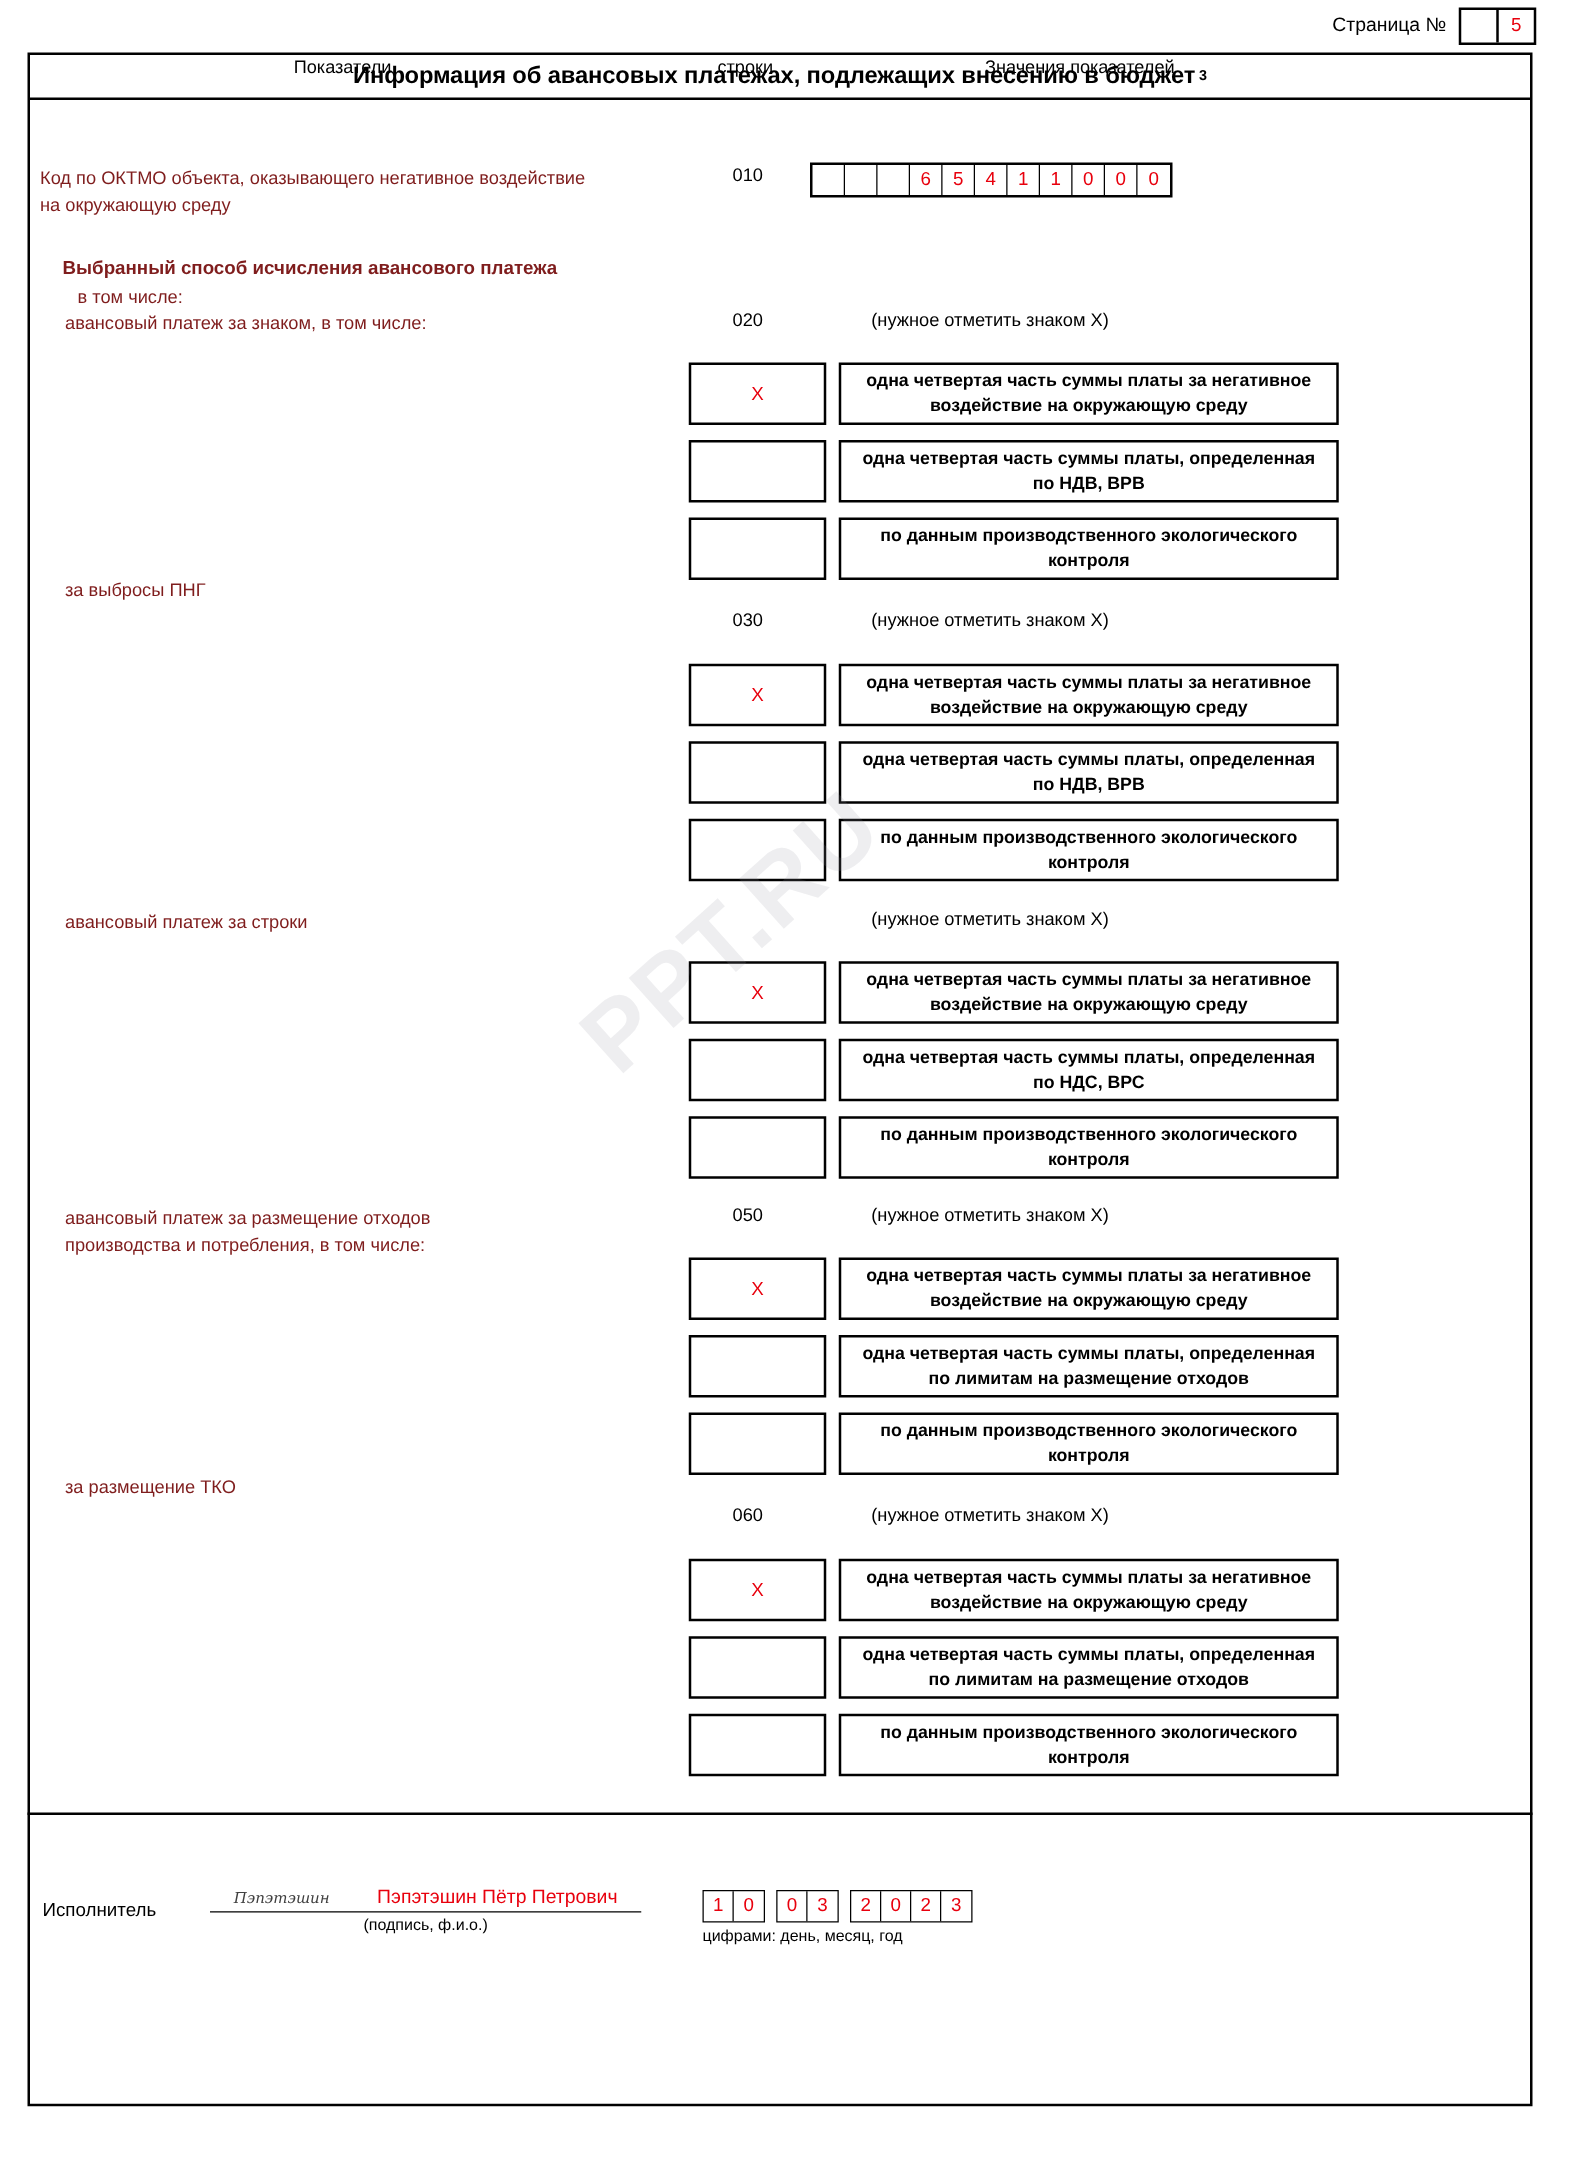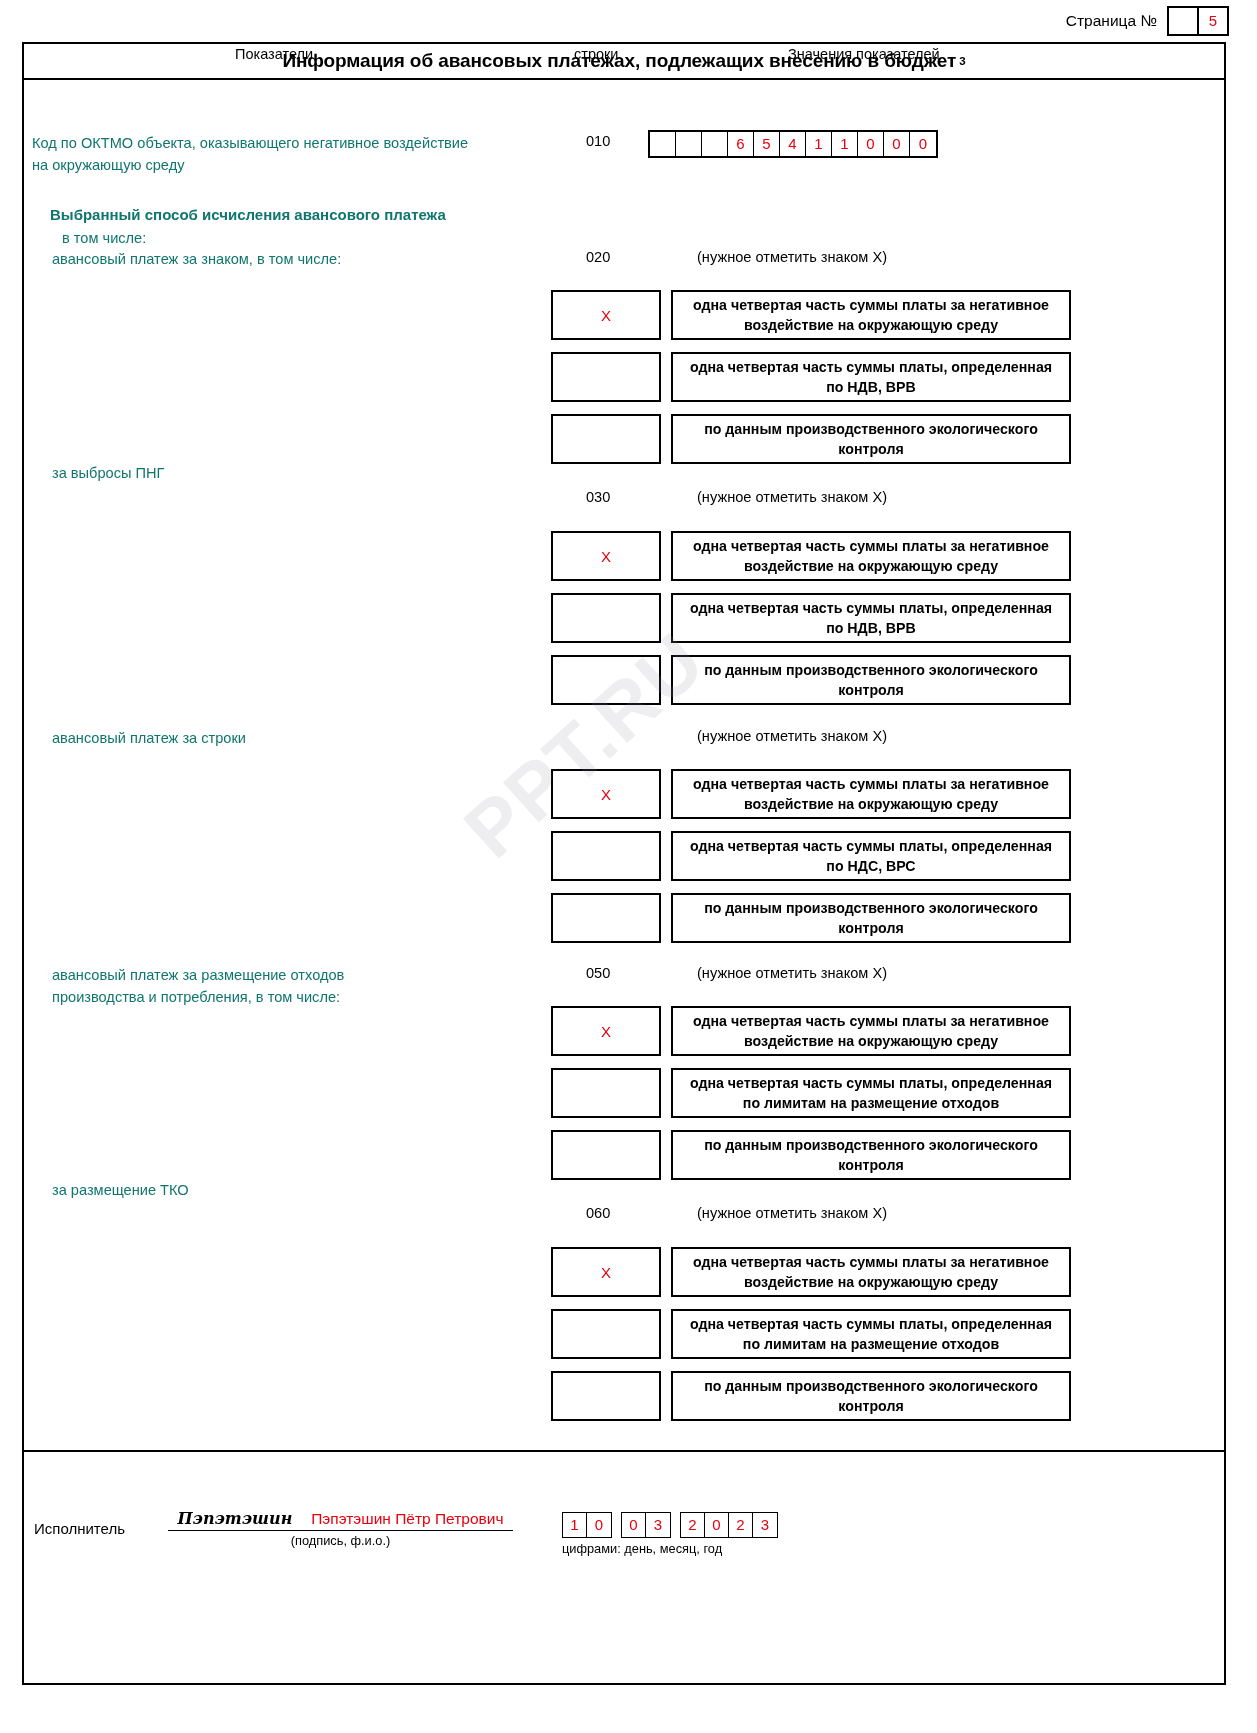--- a/index.html
+++ b/index.html
@@ -114,21 +114,21 @@
   }
   .colhead.c1 { left: 235px; top: 46px; }
   .colhead.c2 { left: 574px; top: 46px; }
   .colhead.c3 { left: 788px; top: 46px; }
 
   
   .lbl {
     position: absolute;
     font-size: 14.6px;
     line-height: 21px;
-    color: #0f766e;
+    color: #7f1d1d;
     white-space: nowrap;
   }
   .lbl.bold { font-weight: bold; font-size: 15px; }
 
   .rowno {
     position: absolute;
     font-size: 14.6px;
     color: #000;
     left: 586px;
     white-space: nowrap;
@@ -232,23 +232,23 @@
   .sign-line {
     display: flex;
     justify-content: space-around;
     align-items: baseline;
     border-bottom: 1.6px solid #000;
     padding-bottom: 2px;
   }
   .sign-script {
     font-family: "DejaVu Serif", serif;
     font-style: italic;
-    font-weight: bold;
-    font-size: 16px;
-    color: #000000;
+    font-weight: normal;
+    font-size: 12px;
+    color: #404040;
   }
   .sign-name {
     font-size: 15.5px;
     color: #e8000d;
   }
   .sign-caption {
     text-align: center;
     font-size: 12.8px;
     margin-top: 2px;
     color: #000;

